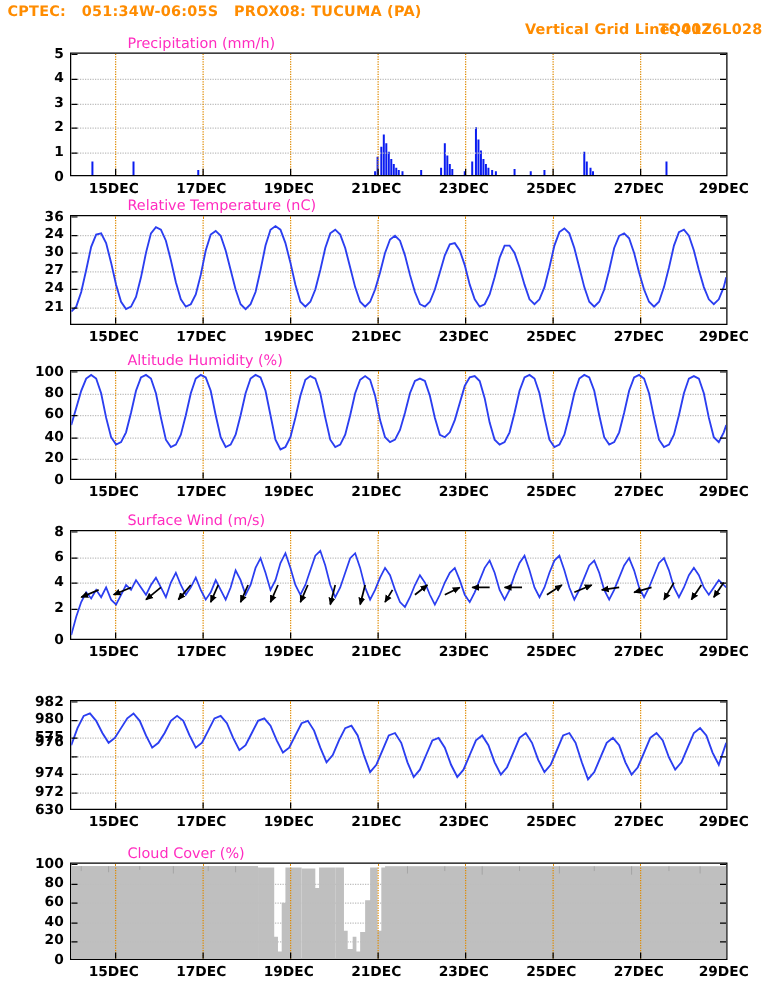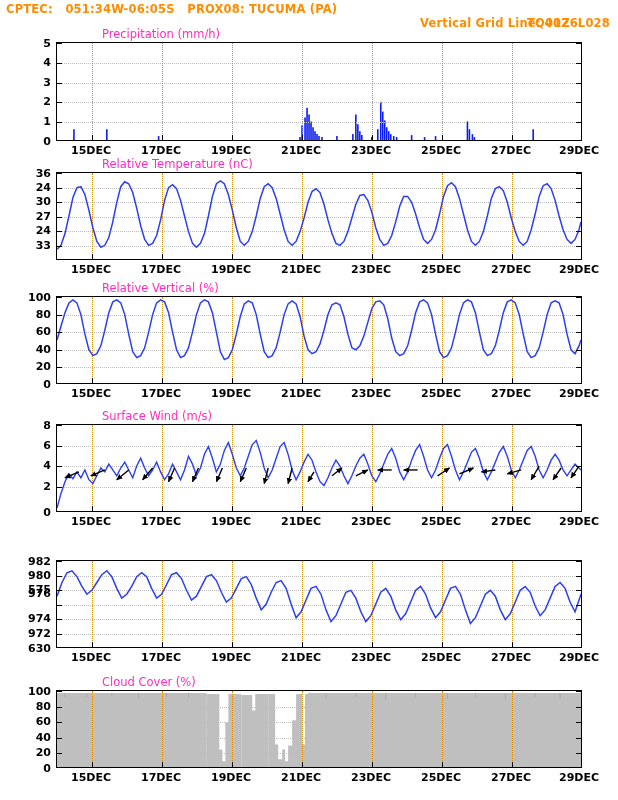--- a/index.html
+++ b/index.html
@@ -163,38 +163,38 @@
         <div class="tickr" style="top:58px;"></div>
         <div class="tickr" style="top:72.5px;"></div>
       <div class="tickb" style="left:35px;"></div>
         <div class="tickb" style="left:105px;"></div>
         <div class="tickb" style="left:175px;"></div>
         <div class="tickb" style="left:245px;"></div>
         <div class="tickb" style="left:315px;"></div>
         <div class="tickb" style="left:385px;"></div>
         <div class="tickb" style="left:455px;"></div>
     </div>
-    <div class="ylab" style="top:72.5px;">33</div>
+    <div class="ylab" style="top:72.5px;">21</div>
     <div class="ylab" style="top:58px;">24</div>
     <div class="ylab" style="top:43.5px;">27</div>
     <div class="ylab" style="top:29px;text-align:right;">30</div>
     <div class="ylab" style="top:14.5px;">24</div>
     <div class="ylab" style="top:1px;">36</div>
     <div class="xlab" style="left:35px;">15DEC</div>
     <div class="xlab" style="left:105px;">17DEC</div>
     <div class="xlab" style="left:175px;">19DEC</div>
     <div class="xlab" style="left:245px;">21DEC</div>
     <div class="xlab" style="left:315px;">23DEC</div>
     <div class="xlab" style="left:385px;">25DEC</div>
     <div class="xlab" style="left:455px;">27DEC</div>
     <div class="xlab" style="left:523px;">29DEC</div>
   </div>
 
   <div class="panel" id="p-rh" style="top:296px;left:56px;width:526px;height:88px;">
-    <div class="title" style="left:22px;top:-15px;">Relative Vertical (%)</div>
+    <div class="title" style="left:22px;top:-15px;">Altitude Humidity (%)</div>
     <div class="plotbox">
       <div class="hgrid" style="top:17.6px;"></div>
         <div class="hgrid" style="top:35.2px;"></div>
         <div class="hgrid" style="top:52.8px;"></div>
         <div class="hgrid" style="top:70.4px;"></div>
       <div class="vgrid" style="left:35px;"></div>
         <div class="vgrid" style="left:105px;"></div>
         <div class="vgrid" style="left:175px;"></div>
         <div class="vgrid" style="left:245px;"></div>
         <div class="vgrid" style="left:315px;"></div>

